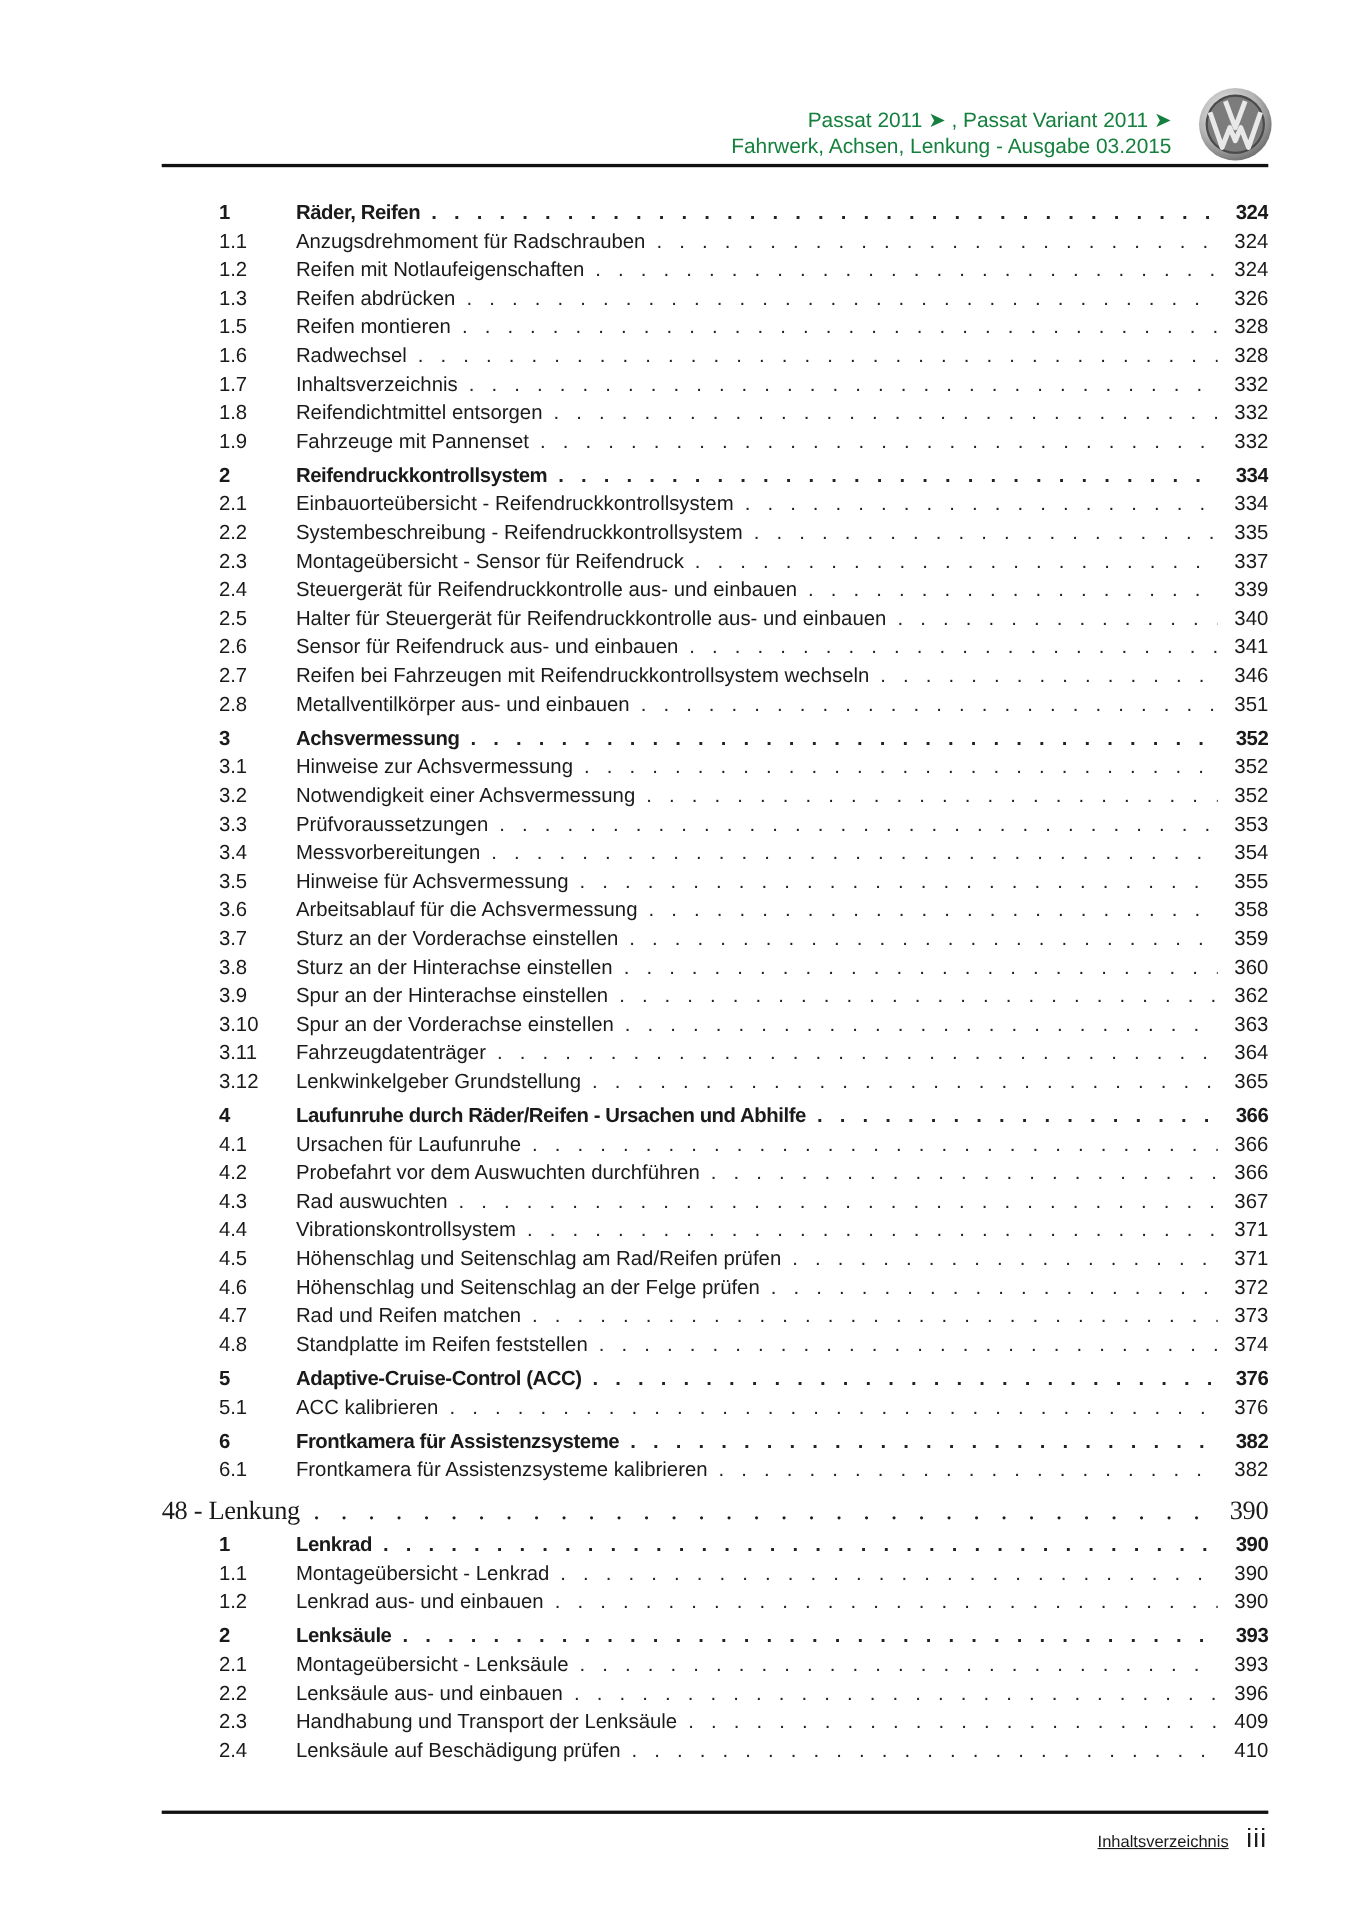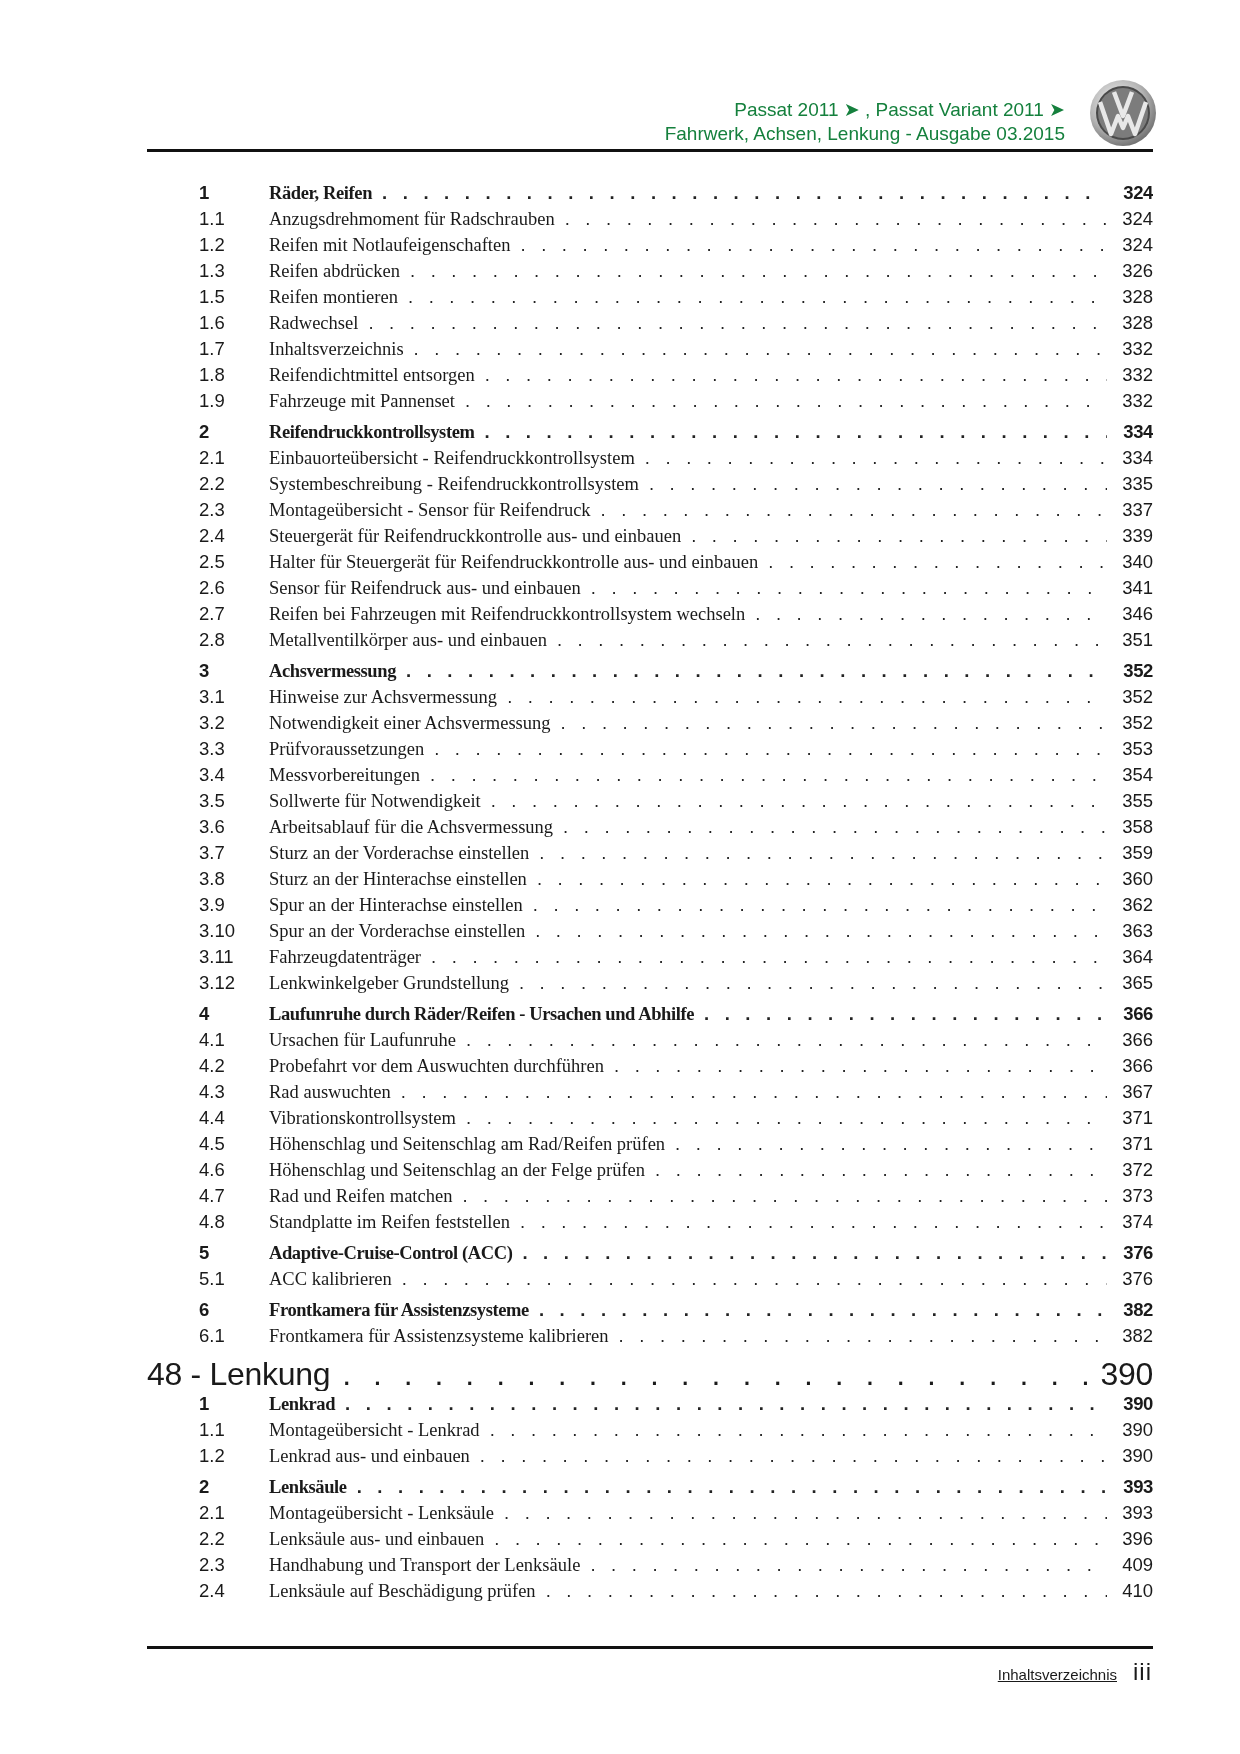--- a/index.html
+++ b/index.html
@@ -20,32 +20,33 @@
     .toc {
       position: absolute; left: 147px; top: 180px; width: 1006px;
     }
     .row {
       position: relative; display: flex; align-items: baseline;
       height: 26px; font-size: 18.5px; line-height: 26px; white-space: nowrap; overflow: hidden;
     }
     .row.bold { font-weight: bold; letter-spacing: -0.4px; }
     .row.gap { margin-top: 5px; }
     .row .num { width: 70px; flex: 0 0 70px; padding-left: 52px; }
-    .row .title { flex: 0 0 auto; padding-right: 10px; font-family: Liberation Serif, serif; }
+    .row .title { flex: 0 0 auto; padding-right: 10px; }
     .row .dots {
       flex: 1 1 auto; overflow: hidden; letter-spacing: 5.2px; color: #222;
     }
     .row .dots::before {
       content: ". . . . . . . . . . . . . . . . . . . . . . . . . . . . . . . . . . . . . . . . . . . . . . . . . . . . . . . . . . . . . . . . . . . . . . . . . . . . . . . . . . . . . . . . . . . . . . . . . . . . . . . . . . . . .";
     }
     .row .page { flex: 0 0 46px; text-align: right; }
     .chapter {
       display: flex; align-items: baseline; height: 34px; line-height: 34px;
-      font-size: 32px; margin-top: 8px; white-space: nowrap; overflow: hidden;
+      font-size: 24px; margin-top: 8px; white-space: nowrap; overflow: hidden;
       letter-spacing: -0.3px;
+      font-family: Liberation Serif, serif;
     }
     .chapter .title { flex: 0 0 auto; padding-right: 12px; }
     .chapter .dots { flex: 1 1 auto; overflow: hidden; letter-spacing: 6.5px; }
     .chapter .dots::before {
       content: ". . . . . . . . . . . . . . . . . . . . . . . . . . . . . . . . . . . . . . . . . . . . . . . . . . . . . . . . . . . . . . . . . . . . . . . . . . . . . . . . . . . . . . . . . .";
     }
     .chapter .page { flex: 0 0 46px; text-align: right; }
     .footer-rule {
       position: absolute; left: 147px; top: 1646px; width: 1006px; height: 3px; background: #111;
     }
@@ -217,21 +218,21 @@
         <span class="page">353</span>
       </div>
       <div class="row">
         <span class="num">3.4</span>
         <span class="title">Messvorbereitungen</span>
         <span class="dots"></span>
         <span class="page">354</span>
       </div>
       <div class="row">
         <span class="num">3.5</span>
-        <span class="title">Sollwerte für Notwendigkeit</span>
+        <span class="title">Hinweise für Achsvermessung</span>
         <span class="dots"></span>
         <span class="page">355</span>
       </div>
       <div class="row">
         <span class="num">3.6</span>
         <span class="title">Arbeitsablauf für die Achsvermessung</span>
         <span class="dots"></span>
         <span class="page">358</span>
       </div>
       <div class="row">

